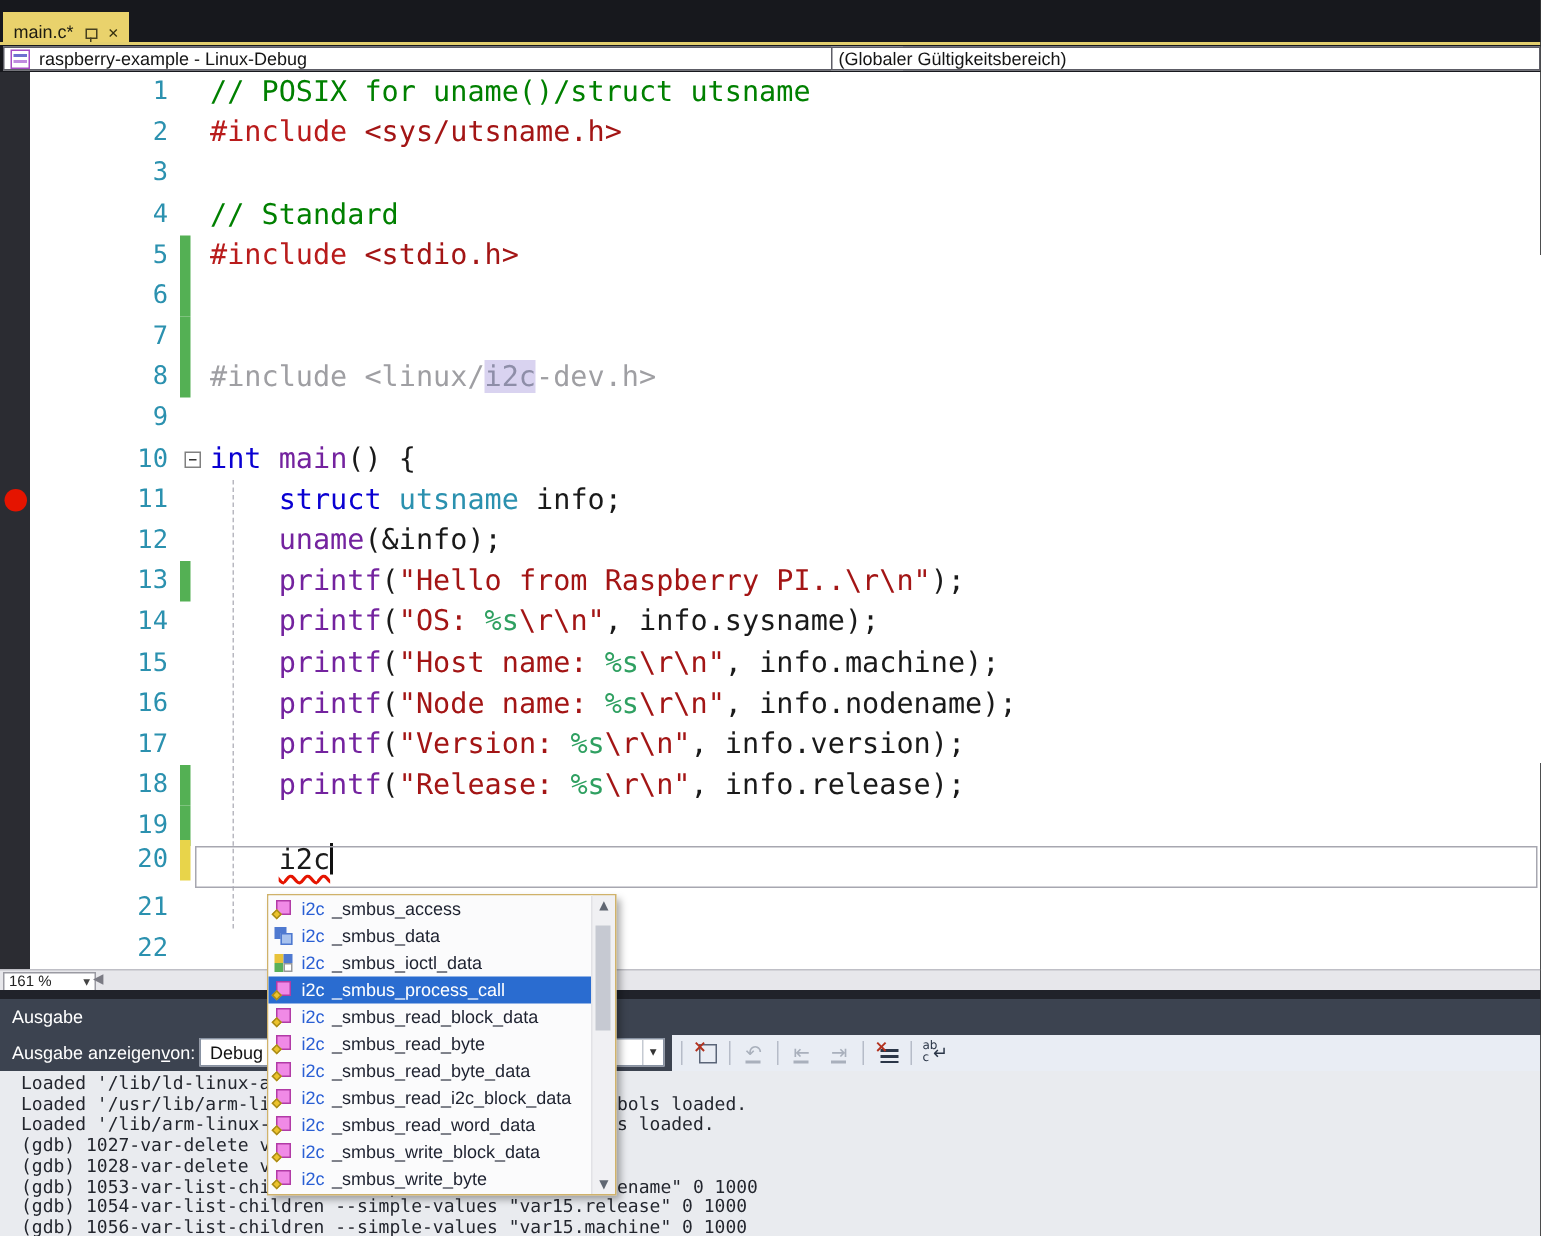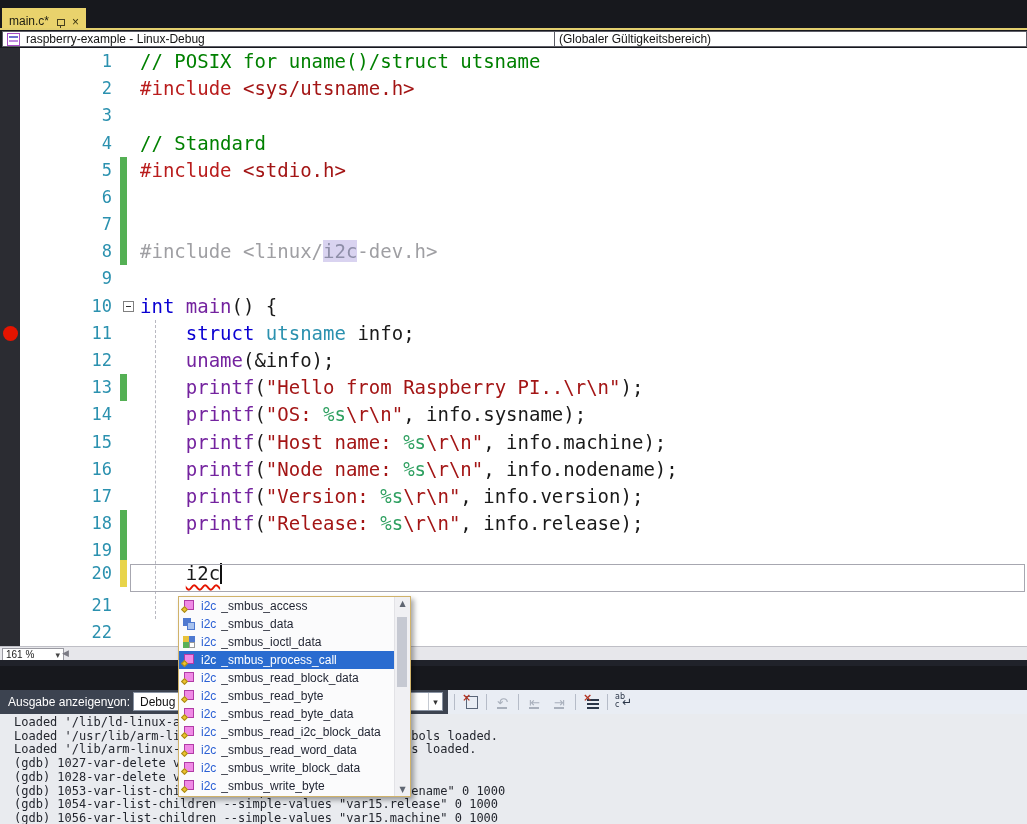--- a/index.html
+++ b/index.html
@@ -258,20 +258,23 @@
   <div id="zoom-strip">
     <div id="zoom-combo">
       <span>161 %</span>
       <span class="combo-arrow">▾</span>
     </div>
     <span id="hscroll-left">◀</span>
   </div>
 
   <div id="panel-gap"></div>
 
+  <div id="out-header">
+    <span>Ausgabe</span>
+  </div>
 
   <div id="out-toolbar">
     <div class="right-seg" id="tb-right">
         <div class="tb-sep"></div>
         <div class="tb-ic">
           <div class="boxo"></div>
           <span class="redx">×</span>
         </div>
         <div class="tb-sep"></div>
         <div class="tb-ic dis">

